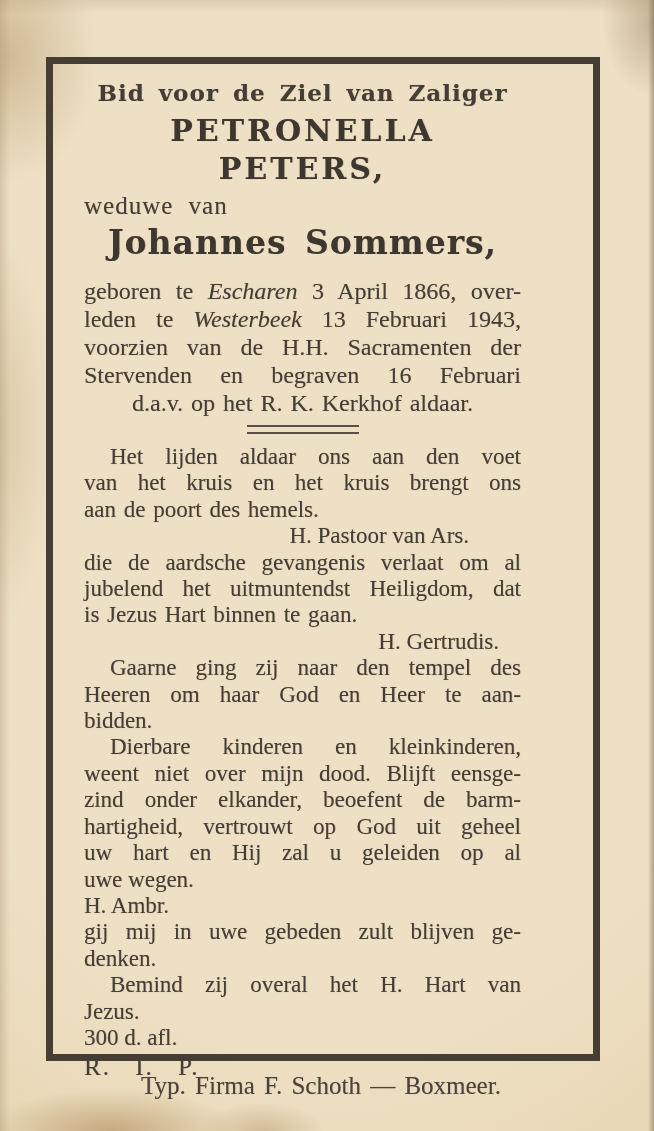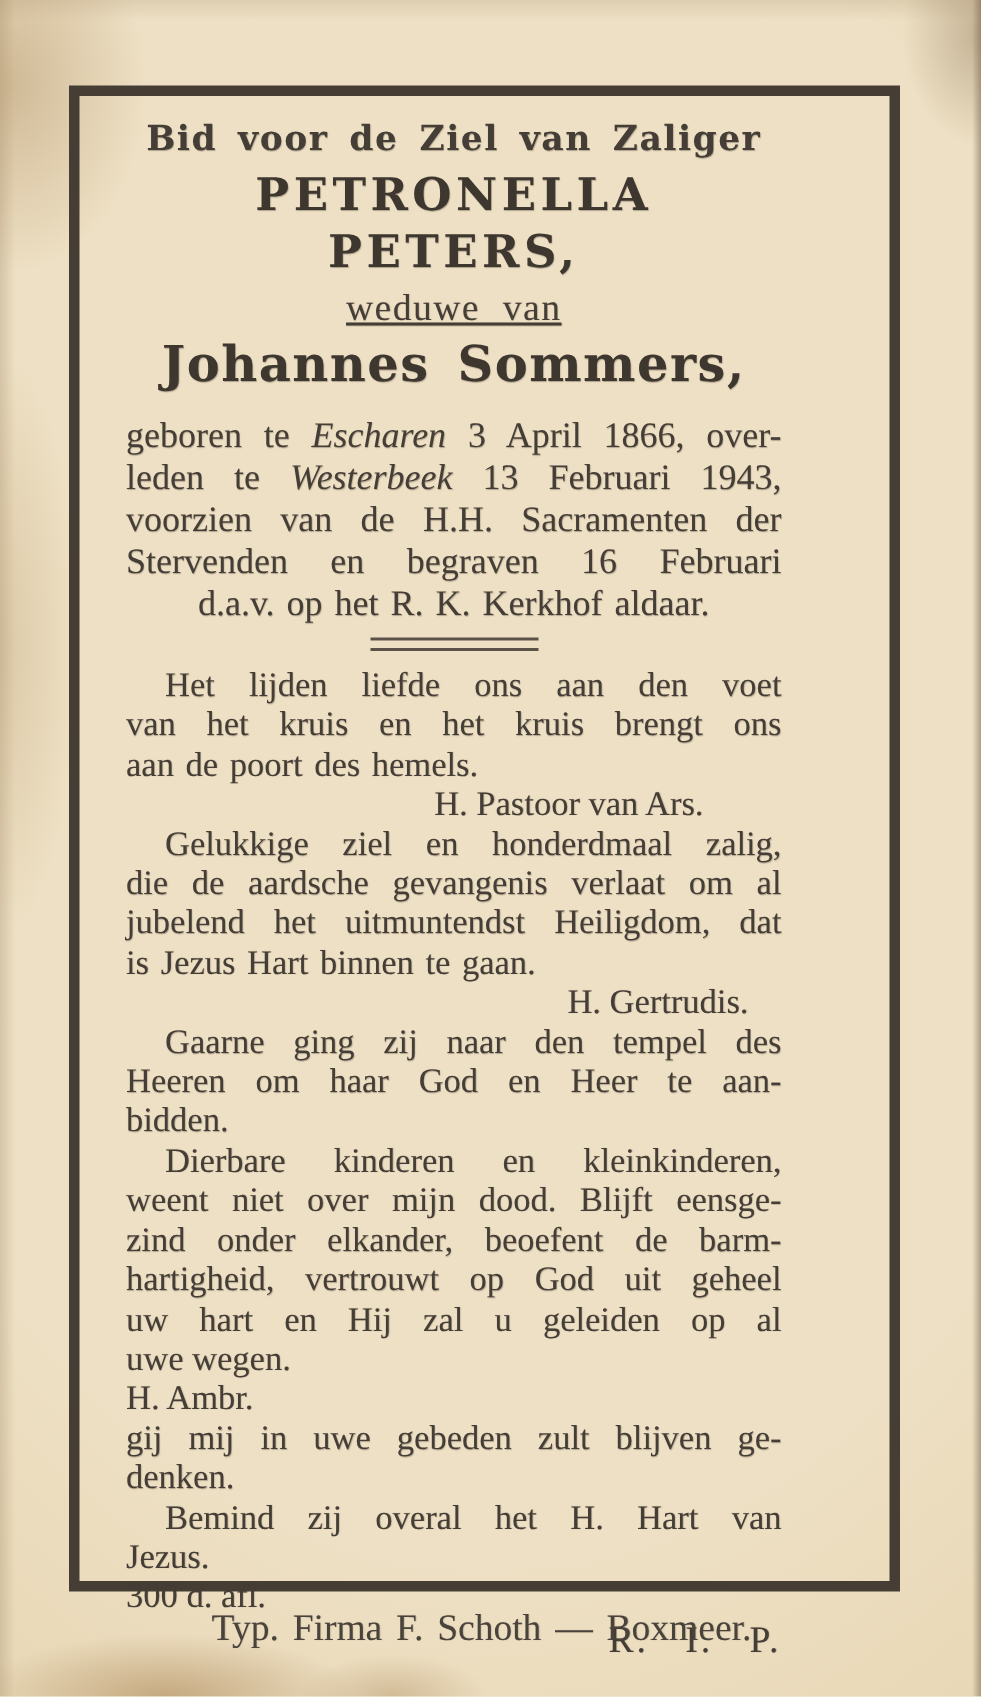--- a/index.html
+++ b/index.html
@@ -25,39 +25,39 @@
   .frame {
     position:absolute; left:46px; top:57px; width:554px; height:1004px;
     box-sizing:border-box; border:7px solid #463e34;
     padding:16px 72px 0 31px;
     text-shadow:0.4px 0.4px 0.7px rgba(60,50,40,.35);
   }
   .intro    { font:bold 23px/26px "DejaVu Serif", serif; text-align:center;
               letter-spacing:1px; word-spacing:5px; }
   .name     { font:bold 30px/38px "DejaVu Serif", serif; text-align:center;
               letter-spacing:3px; word-spacing:8px; margin:6px 0 0; color:#3e372f; }
-  .relation { font:25px/26px "Liberation Serif", serif; text-align:center;
-              letter-spacing:1px; word-spacing:8px; margin-top:5px;text-decoration:underline; }
+  .relation { font:25px/26px "Liberation Serif", serif; text-align:left;
+              letter-spacing:1px; word-spacing:8px; margin-top:5px; }
   .spouse   { font:bold 33px/42px "DejaVu Serif", serif; text-align:center;
               letter-spacing:1px; word-spacing:6px; margin:3px 0 0; color:#3e372f; }
   .bio      { margin-top:13px; font:24px/28px "Liberation Serif", serif; }
   .bio i    { font-style:italic; }
   .line        { text-align:justify; text-align-last:justify; word-spacing:2px; }
   .line.left   { text-align:center;   text-align-last:left; }
   .line.center { text-align:left; text-align-last:center; }
   .line.indent { text-indent:26px; }
   .attr     { text-align:right; text-align-last:right; }
   .attr.a1  { padding-right:52px; }
   .attr.a2  { padding-right:22px; }
   .divider  { width:112px; height:5px; border-top:2px solid #5a5248;
               border-bottom:2px solid #5a5248; margin:8px auto 10px; }
   .prayers  { font:23px/26.4px "Liberation Serif", serif; }
   .split    { display:flex; justify-content:flex-end;flex-direction:column; }
   .split .tail { margin-right:4px; }
-  .rip      { text-align:right; font-size:25px; letter-spacing:2px;
+  .rip      { text-align:left; font-size:25px; letter-spacing:2px;
               word-spacing:16px; margin-top:3px; }
   .imprint  { position:absolute; left:0; right:12px; top:1072px; text-align:center;
               font:25px/28px "Liberation Serif", serif; color:#4a433c;
               word-spacing:3px; text-shadow:0.4px 0.4px 0.7px rgba(60,50,40,.3); }
 </style>
 </head>
 <body>
 
 <div class="photo">
   <div class="frame">
@@ -72,26 +72,25 @@
       <div class="line"><span>leden te </span><i>Westerbeek</i><span> 13 Februari 1943,</span></div>
       <div class="line">voorzien van de H.H. Sacramenten der</div>
       <div class="line">Stervenden en begraven 16 Februari</div>
       <div class="line center">d.a.v. op het R. K. Kerkhof aldaar.</div>
     </div>
 
     <div class="divider"></div>
 
     <div class="prayers">
 
-      <div class="line indent">Het lijden liefde ons aan den voet</div>
+      <div class="line indent">Het lijden aldaar ons aan den voet</div>
       <div class="line">van het kruis en het kruis brengt ons</div>
       <div class="line left">aan de poort des hemels.</div>
       <div class="attr a1">H. Pastoor van Ars.</div>
 
-      <div class="line indent">Gelukkige ziel en honderdmaal zalig,</div>
       <div class="line">die de aardsche gevangenis verlaat om al</div>
       <div class="line">jubelend het uitmuntendst Heiligdom, dat</div>
       <div class="line left">is Jezus Hart binnen te gaan.</div>
       <div class="attr a2">H. Gertrudis.</div>
 
       <div class="line indent">Gaarne ging zij naar den tempel des</div>
       <div class="line">Heeren om haar God en Heer te aan-</div>
       <div class="line left">bidden.</div>
 
       <div class="line indent">Dierbare kinderen en kleinkinderen,</div>

